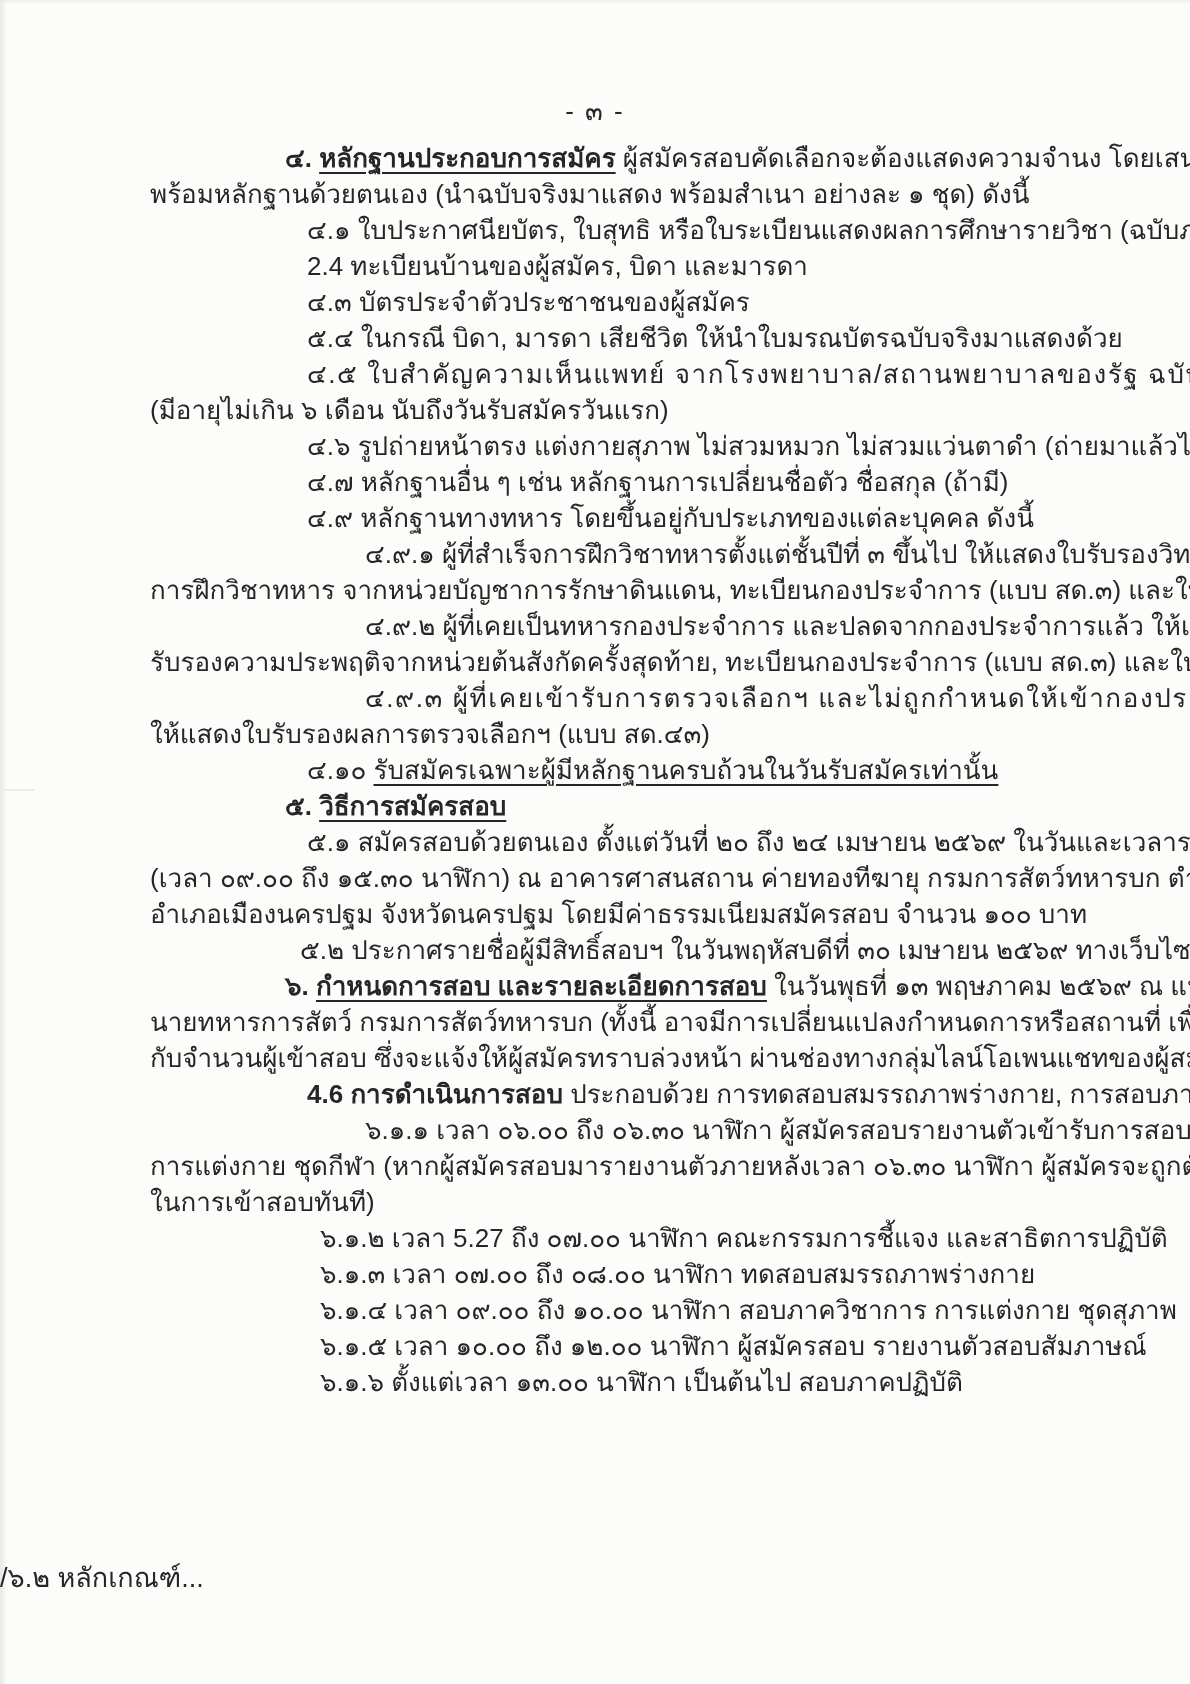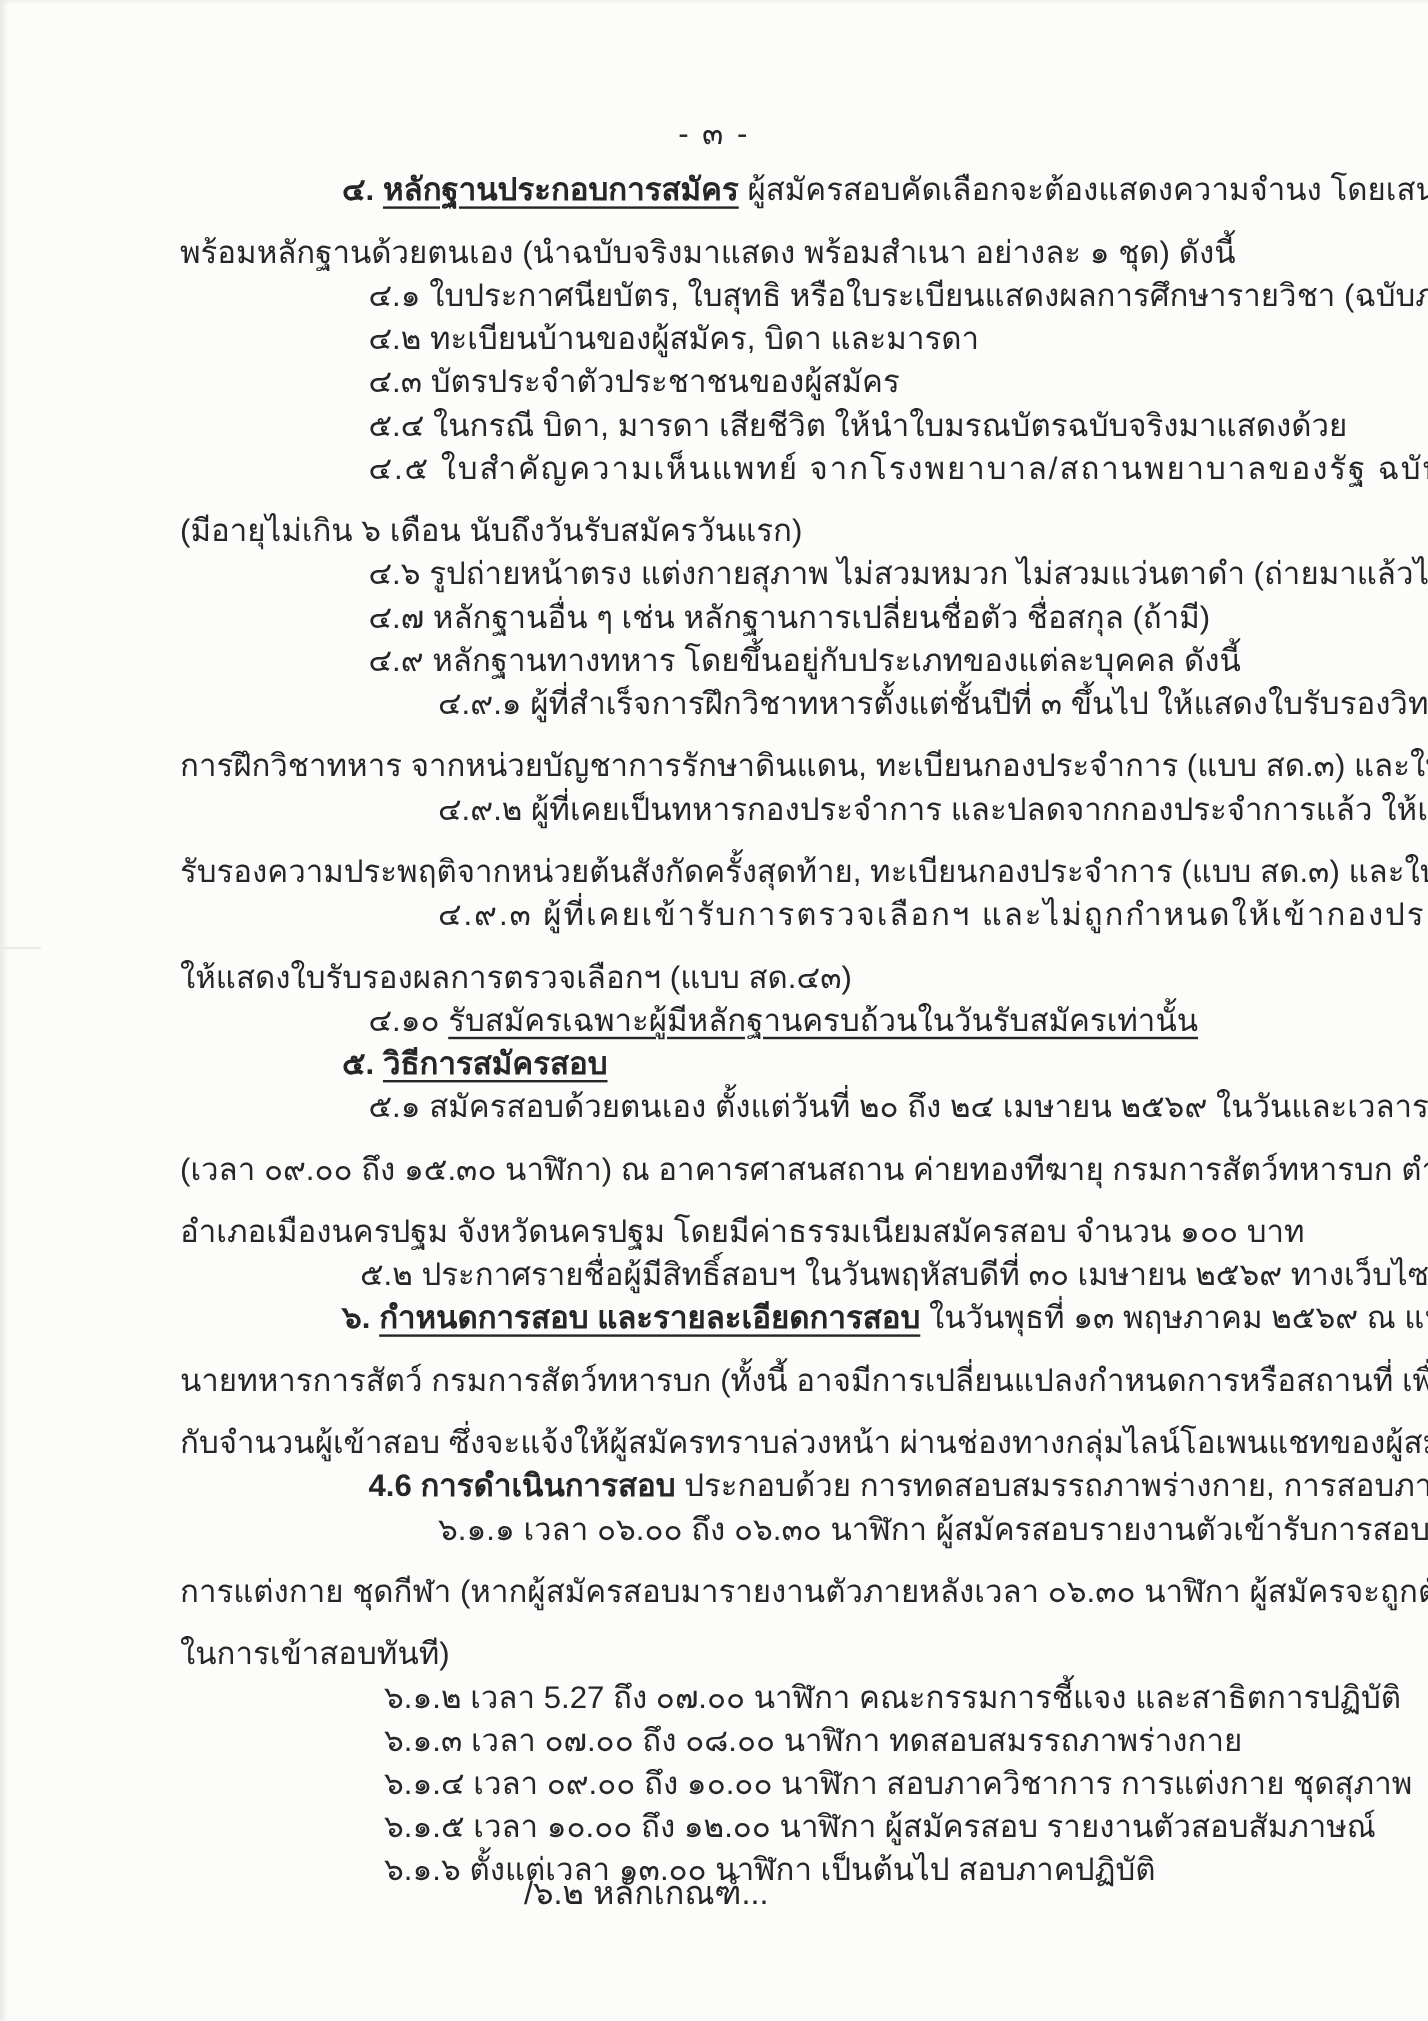--- a/index.html
+++ b/index.html
@@ -30,49 +30,49 @@
   }
   .docbody {
     position:absolute; left:150px; top:140px; width:905px;
   }
   .line {
     white-space:nowrap;
     font-size:26px;
     line-height:36px;
     height:36px;
   }
-  .ind-m  { padding-left:0;margin-top:16px; }
+  .ind-m  { padding-left:0; }
   .ind-a  { padding-left:135px; }
   .ind-b  { padding-left:157px; }
   .ind-b2 { padding-left:150px; }
   .ind-c  { padding-left:215px; }
   .ind-c2 { padding-left:170px; }
   .spaced { letter-spacing:1.6px; }
   .seg-bold { font-weight:bold; }
   .seg-underline { text-decoration:underline; text-underline-offset:5px; text-decoration-thickness:1.5px; }
   .footer {
     position:absolute; top:1556px; left:0; width:997px;
-    text-align:center; font-size:27px;padding-left:40px;
+    text-align:left; font-size:27px;
   }
 </style>
 </head>
 <body>
 
 <div class="page" style="background: rgb(252, 252, 250); color: rgb(38, 38, 38);">
   <div class="edge-top"></div>
   <div class="edge-left"></div>
   <div class="scan-mark"></div>
 
   <div class="pageno">- ๓ -</div>
 
   <div class="docbody">
       <div class="line ind-a"><span class="seg-bold ">๔. </span><span class="seg-bold seg-underline">หลักฐานประกอบการสมัคร</span><span class=""> ผู้สมัครสอบคัดเลือกจะต้องแสดงความจำนง โดยเสนอใบสมัคร</span></div>
       <div class="line ind-m"><span class="">พร้อมหลักฐานด้วยตนเอง (นำฉบับจริงมาแสดง พร้อมสำเนา อย่างละ ๑ ชุด) ดังนี้</span></div>
       <div class="line ind-b"><span class="">๔.๑ ใบประกาศนียบัตร, ใบสุทธิ หรือใบระเบียนแสดงผลการศึกษารายวิชา (ฉบับภาษาไทย)</span></div>
-      <div class="line ind-b"><span class="">๔.๒ ทะเบียนบ้านของผู้สมัคร, บิดา และมารดา</span></div>
+      <div class="line ind-b"><span class="">2.4 ทะเบียนบ้านของผู้สมัคร, บิดา และมารดา</span></div>
       <div class="line ind-b"><span class="">๔.๓ บัตรประจำตัวประชาชนของผู้สมัคร</span></div>
       <div class="line ind-b"><span class="">๕.๔ ในกรณี บิดา, มารดา เสียชีวิต ให้นำใบมรณบัตรฉบับจริงมาแสดงด้วย</span></div>
       <div class="line ind-b spaced"><span class="">๔.๕ ใบสำคัญความเห็นแพทย์ จากโรงพยาบาล/สถานพยาบาลของรัฐ ฉบับจริง</span></div>
       <div class="line ind-m"><span class="">(มีอายุไม่เกิน ๖ เดือน นับถึงวันรับสมัครวันแรก)</span></div>
       <div class="line ind-b"><span class="">๔.๖ รูปถ่ายหน้าตรง แต่งกายสุภาพ ไม่สวมหมวก ไม่สวมแว่นตาดำ (ถ่ายมาแล้วไม่เกิน</span></div>
       <div class="line ind-b"><span class="">๔.๗ หลักฐานอื่น ๆ เช่น หลักฐานการเปลี่ยนชื่อตัว ชื่อสกุล (ถ้ามี)</span></div>
       <div class="line ind-b"><span class="">๔.๙ หลักฐานทางทหาร โดยขึ้นอยู่กับประเภทของแต่ละบุคคล ดังนี้</span></div>
       <div class="line ind-c"><span class="">๔.๙.๑ ผู้ที่สำเร็จการฝึกวิชาทหารตั้งแต่ชั้นปีที่ ๓ ขึ้นไป ให้แสดงใบรับรองวิทยฐานะ</span></div>
       <div class="line ind-m"><span class="">การฝึกวิชาทหาร จากหน่วยบัญชาการรักษาดินแดน, ทะเบียนกองประจำการ (แบบ สด.๓) และใบสำคัญ (แบบ สด.๘)</span></div>
       <div class="line ind-c"><span class="">๔.๙.๒ ผู้ที่เคยเป็นทหารกองประจำการ และปลดจากกองประจำการแล้ว ให้แสดงหนังสือ</span></div>

